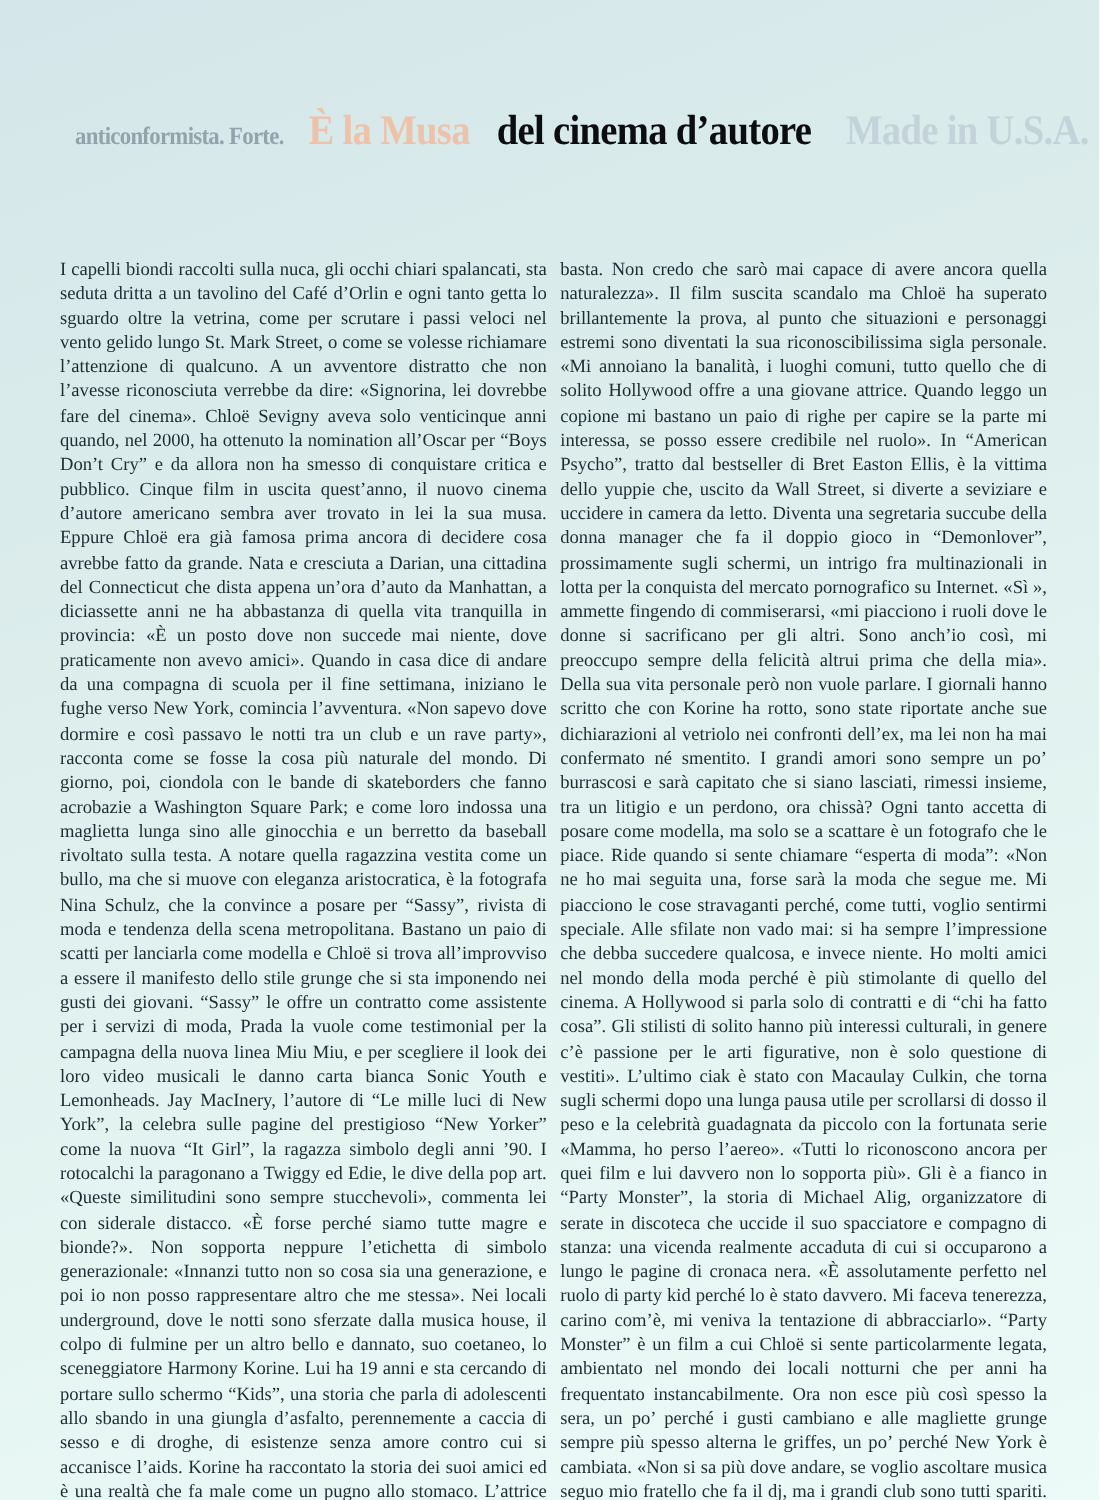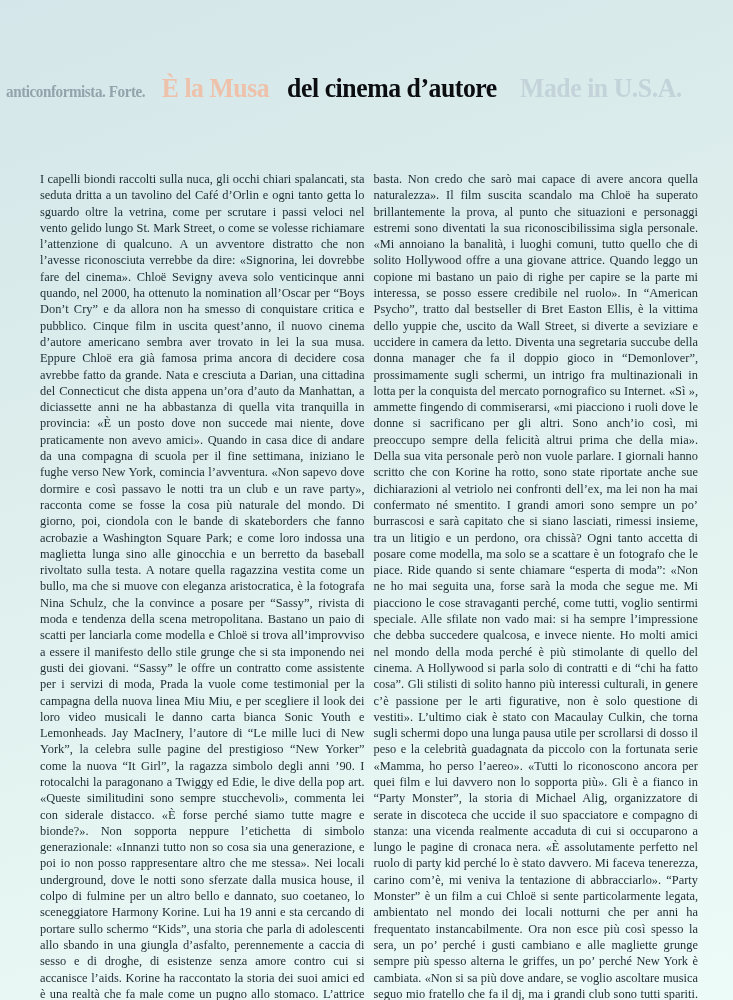--- a/index.html
+++ b/index.html
@@ -16,21 +16,21 @@
     position: relative;
     width: 733px;
     height: 1000px;
     background: linear-gradient(160deg, #d5e6ea 0%, #dcedec 35%, #e5f5f2 70%, #edfbf8 100%);
   }
   .headline {
     position: absolute;
     left: 0;
     top: 72px;
     width: 733px;
-    text-align: left;
+    text-align: right;
     white-space: nowrap;
   }
   .headline .seg {
     display: inline-block;
     vertical-align: baseline;
     font-weight: 700;
     letter-spacing: -0.5px;
     transform: scaleX(0.92);
     transform-origin: center bottom;
   }

